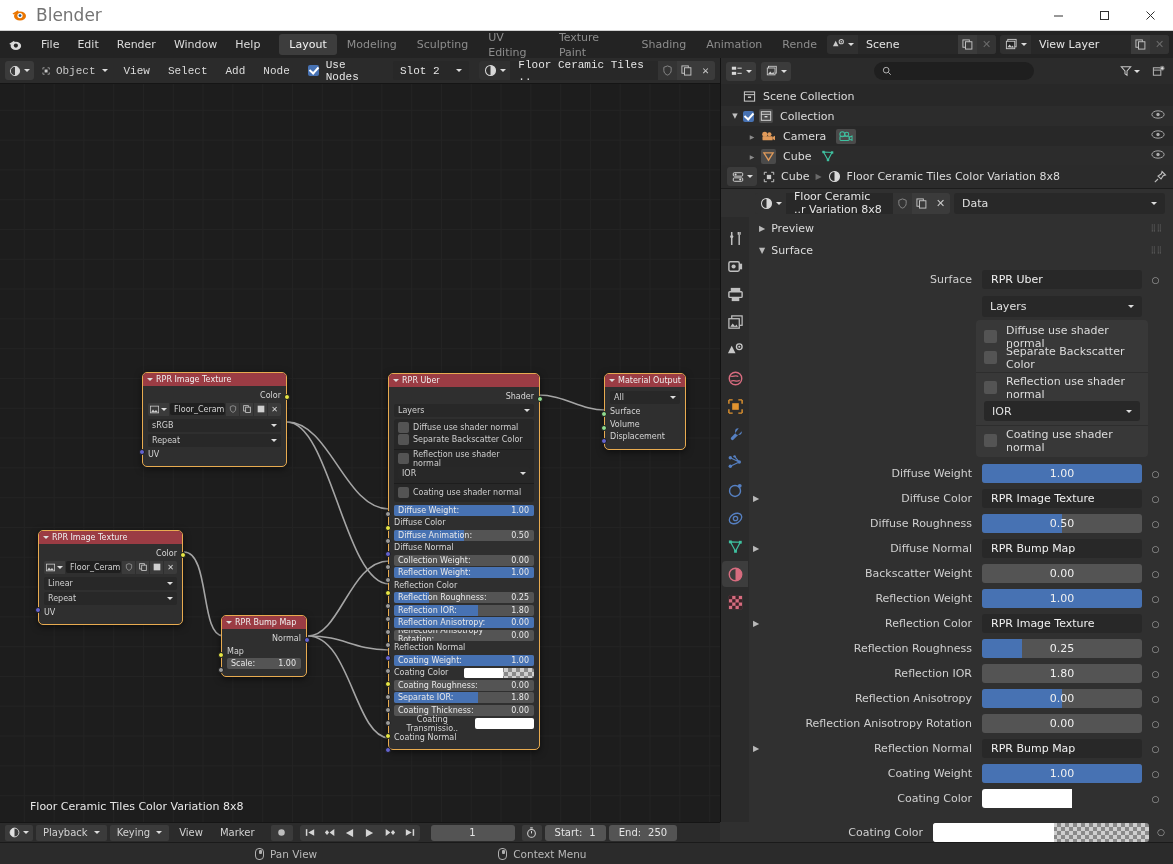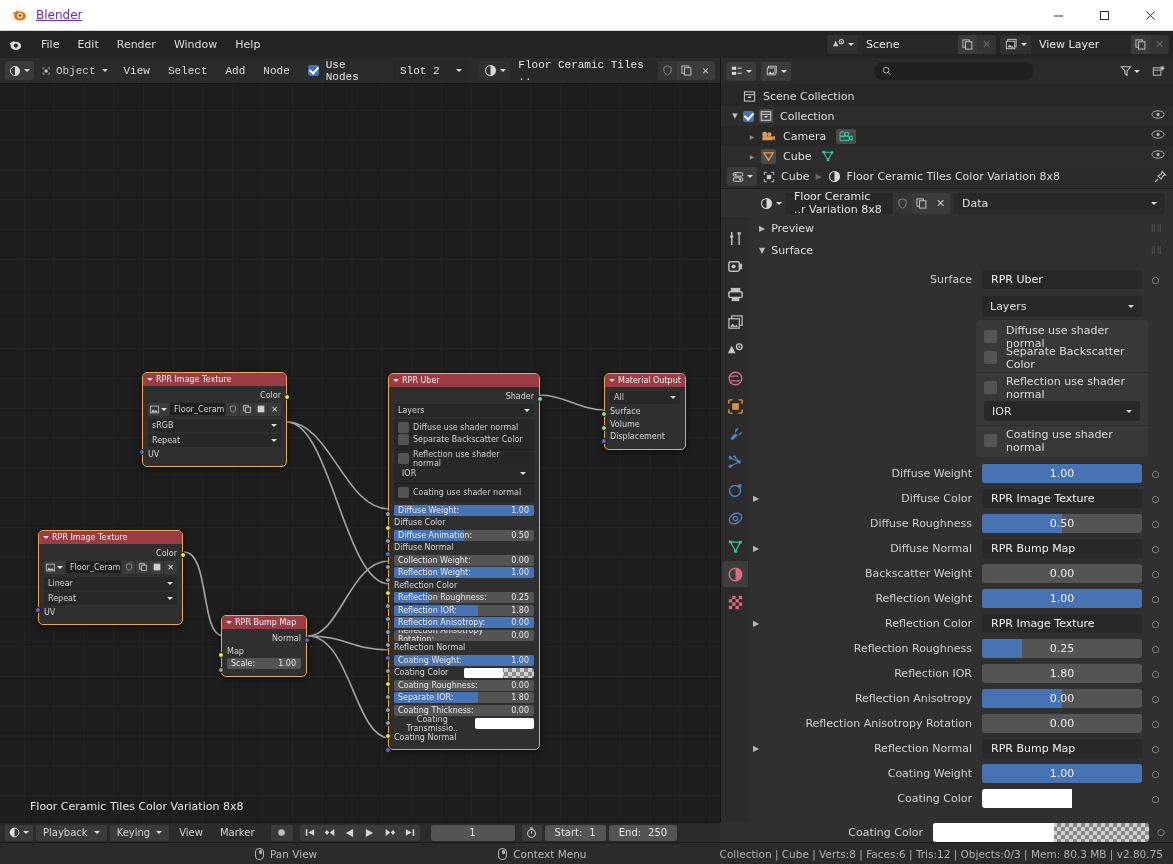--- a/index.html
+++ b/index.html
@@ -10,21 +10,21 @@
     font-size: 11px;
     color: #e5e5e5;
     overflow: hidden;
     position: relative;
   }
   .titlebar {
     height: 31px; background: #ffffff; display: flex; align-items: center;
     border-bottom: 1px solid #d0d0d0;
   }
   .titlebar .logo { margin-left: 11px; margin-right: 9px; display:flex; }
-  .titlebar .apptitle { color: #6d28d9; font-size: 12px; text-decoration: underline; }
+  .titlebar .apptitle { color: #737373; font-size: 17px; }
   .win-btns { margin-left: auto; display: flex; height: 100%; }
   .win-btn { width: 46px; display: flex; align-items: center; justify-content: center; color: #333; font-size: 13px; }
 
   .menubar { height: 27px; background: #232323; display: flex; align-items: center; padding-left: 8px; }
   .menu-logo { margin-right: 10px; display:flex; align-items:center; }
   .menu-item { padding: 0 9px; color: #dcdcdc; font-size: 11px; line-height: 27px; cursor: default; }
   .tabs { display: flex; align-items: center; margin-left: 10px; height: 27px; }
   .tab { padding: 3px 10px; color: #8d8d8d; font-size: 11px; border-radius: 3px; line-height: 15px; }
   .tab.active { background: #3d3d3d; color: #f2f2f2; }
   .topright { margin-left: auto; display: flex; align-items: center; gap: 4px; padding-right: 4px; }
@@ -197,20 +197,30 @@
       <circle cx="9" cy="8.6" r="2.4" fill="#232323"></circle>
       <path d="M1.5 6.5 L7 3.2 L7.6 5 L2.6 7.6 Z" fill="#d9d9d9"></path>
     </svg>
   </span>
   <span class="menu-item">File</span>
   <span class="menu-item">Edit</span>
   <span class="menu-item">Render</span>
   <span class="menu-item">Window</span>
   <span class="menu-item">Help</span>
 
+  <div class="tabs">
+    <div class="tab active">Layout</div>
+    <div class="tab">Modeling</div>
+    <div class="tab">Sculpting</div>
+    <div class="tab">UV Editing</div>
+    <div class="tab">Texture Paint</div>
+    <div class="tab">Shading</div>
+    <div class="tab">Animation</div>
+    <div class="tab">Rende</div>
+  </div>
 
   <div class="topright">
     <div class="idblock">
       <span class="pre">
         <svg width="13" height="13" viewBox="0 0 14 14">
           <path d="M4 3 L7 9 L1 9 Z" fill="#c9c9c9"></path>
             <circle cx="10" cy="4" r="2.3" fill="none" stroke="#c9c9c9" stroke-width="1.1"></circle>
             <circle cx="10" cy="4" r="0.9" fill="#c9c9c9"></circle>
         </svg>
         <span class="tri down"></span>
@@ -1184,14 +1194,13 @@
 
 <div class="statusbar">
   <span class="sb-item" style="margin-left:245px">
     <span class="mouse-ico"></span>
     <span>Pan View</span>
   </span>
   <span class="sb-item" style="margin-left:155px">
     <span class="mouse-ico"></span>
     <span>Context Menu</span>
   </span>
-  <span class="sb-right">Collection | Cube | Verts:8 | Faces:6 | Tris:12 | Objects:0/3 | Mem: 80.3 MB | v2.80.75</span>
 </div>
 
 </body></html>

